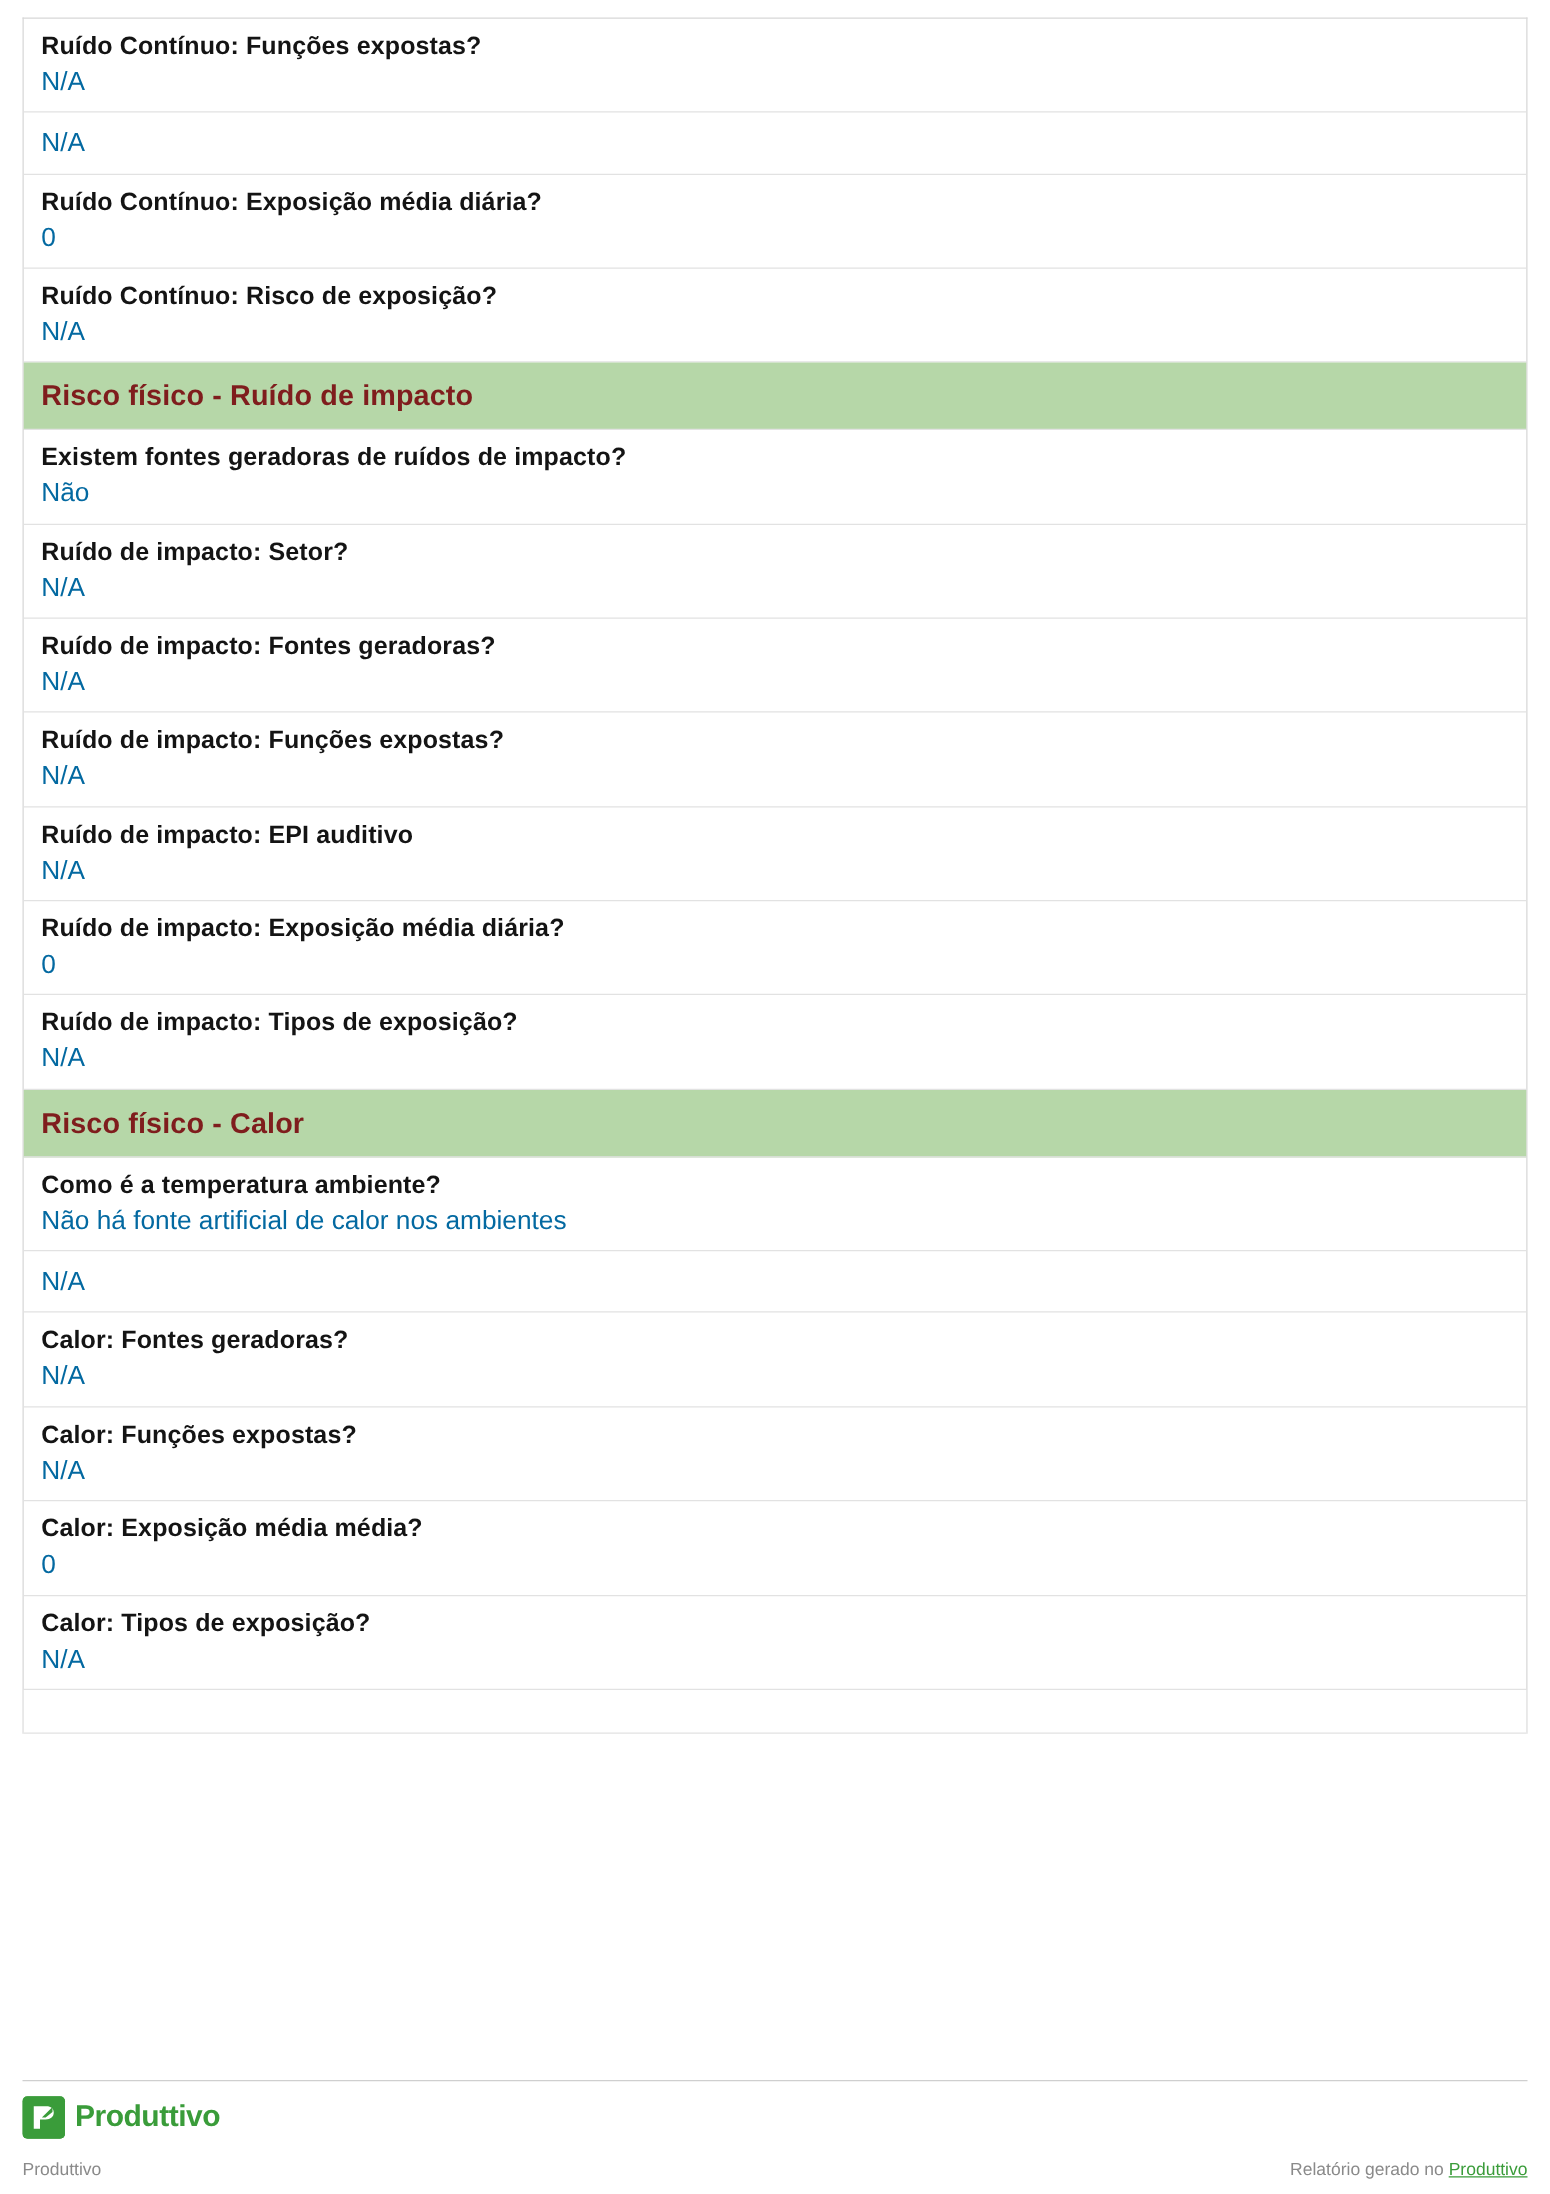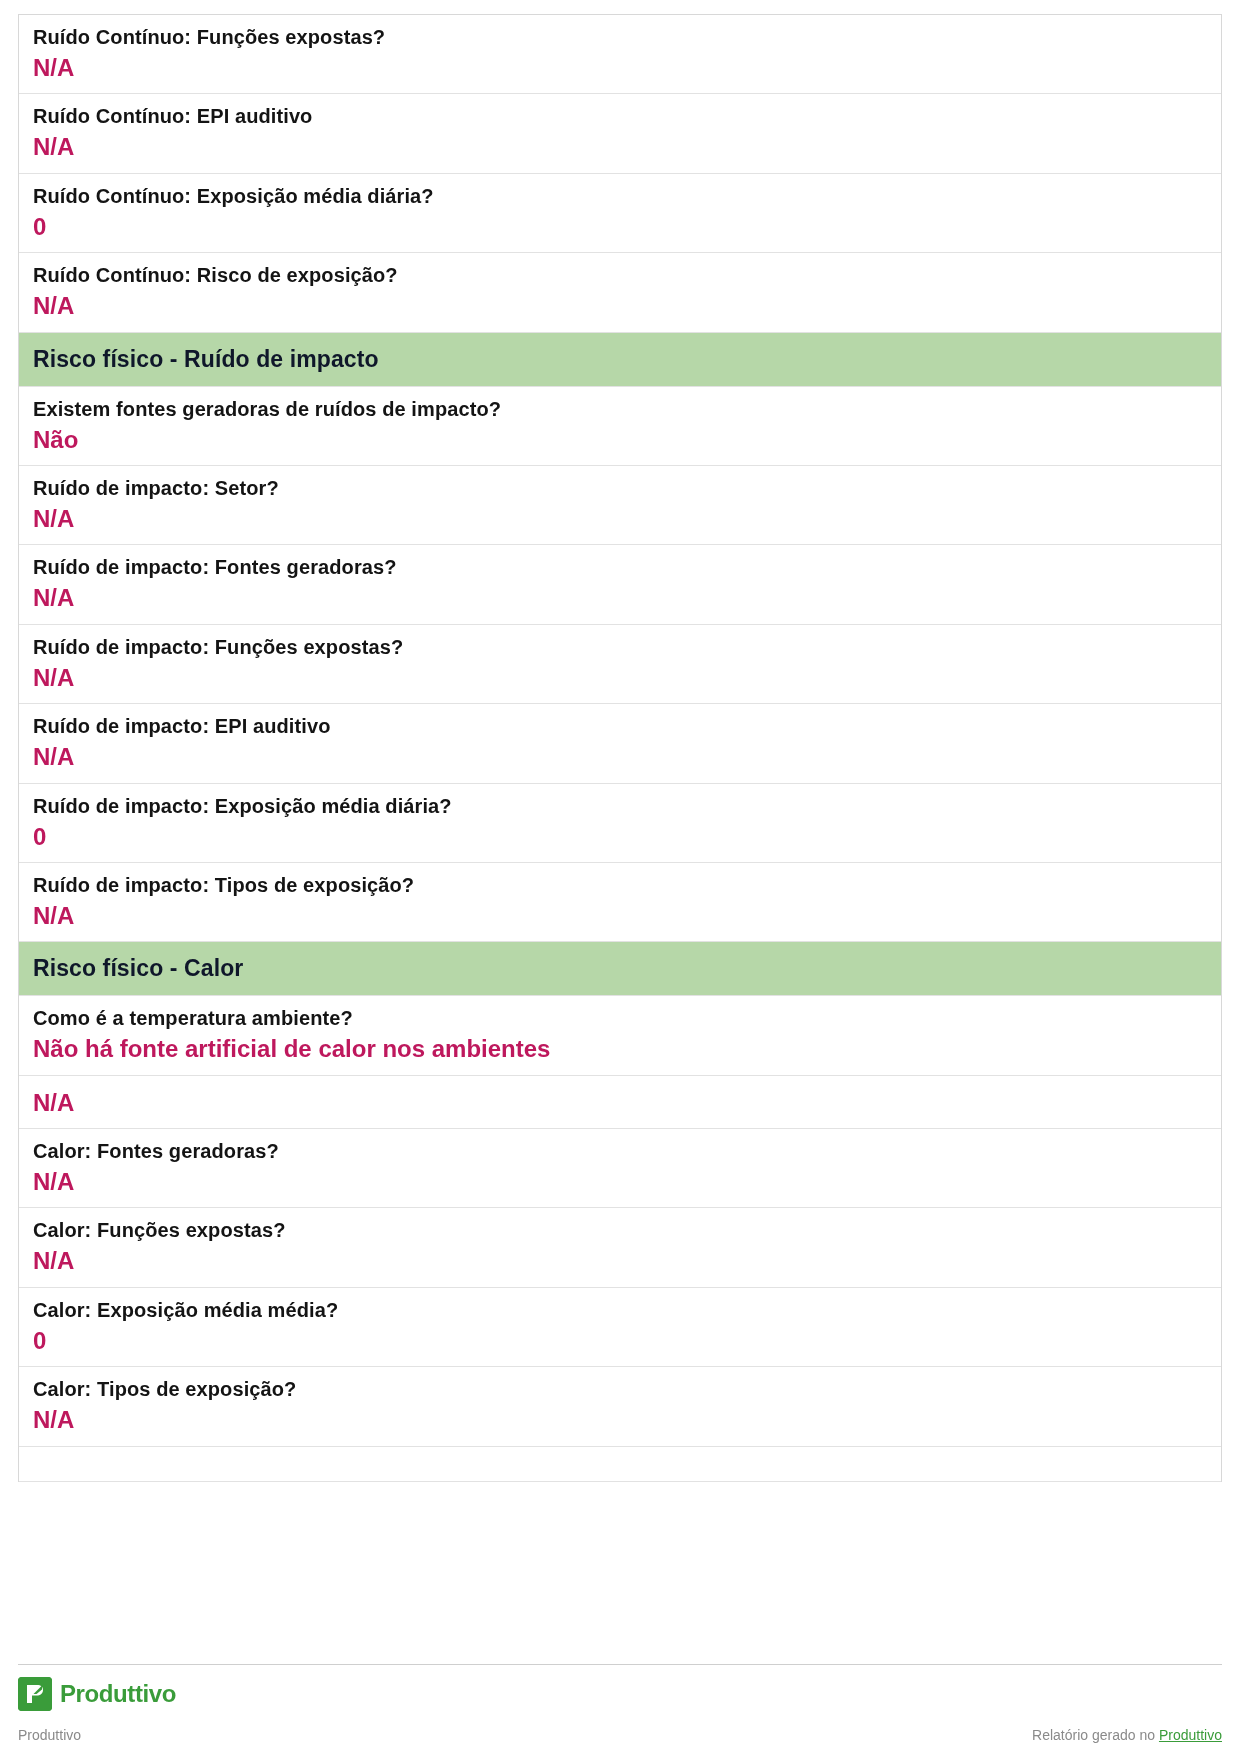--- a/index.html
+++ b/index.html
@@ -34,36 +34,36 @@
     box-sizing: border-box;
   }
   .qa-question {
     font-size: 20px;
     font-weight: bold;
     line-height: 1.3;
     color: #141414;
     letter-spacing: 0.1px;
   }
   .qa-answer {
-    font-size: 24px;
-    font-weight: bold;
+    font-size: 21px;
+    font-weight: normal;
     line-height: 1.35;
-    color: #be185d;
+    color: #0369a1;
     margin-top: 2px;
   }
   .section-header {
     background: #b6d7a8;
     padding: 13px 14px 13px 14px;
     border-bottom: 1px solid #e2e2e2;
     box-sizing: border-box;
   }
   .section-header .title {
     font-size: 23px;
     font-weight: bold;
-    color: #0f172a;
+    color: #7f1d1d;
     letter-spacing: 0.1px;
   }
   .tail-row {
     height: 34px;
     border-bottom: 1px solid #e2e2e2;
     background: #ffffff;
   }
   .footer {
     margin-top: auto;
     width: 1204px;
@@ -114,21 +114,20 @@
 <body>
 
 <div class="page">
 
   <div class="report" id="report-body">
       <div class="qa-row">
         <div class="qa-question">Ruído Contínuo: Funções expostas?</div>
         <div class="qa-answer">N/A</div>
       </div>
       <div class="qa-row">
-        <div class="qa-question">Ruído Contínuo: EPI auditivo</div>
         <div class="qa-answer">N/A</div>
       </div>
       <div class="qa-row">
         <div class="qa-question">Ruído Contínuo: Exposição média diária?</div>
         <div class="qa-answer">0</div>
       </div>
       <div class="qa-row">
         <div class="qa-question">Ruído Contínuo: Risco de exposição?</div>
         <div class="qa-answer">N/A</div>
       </div>

